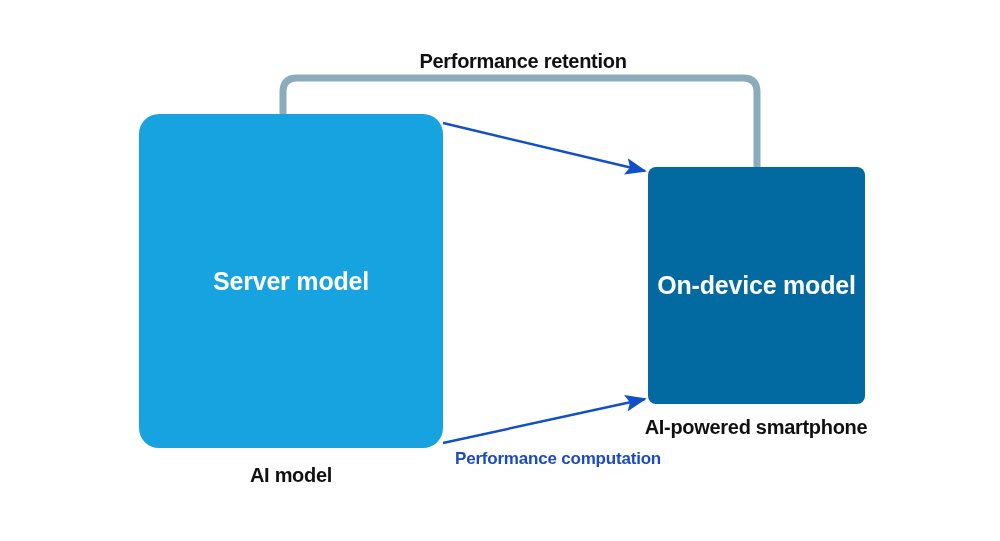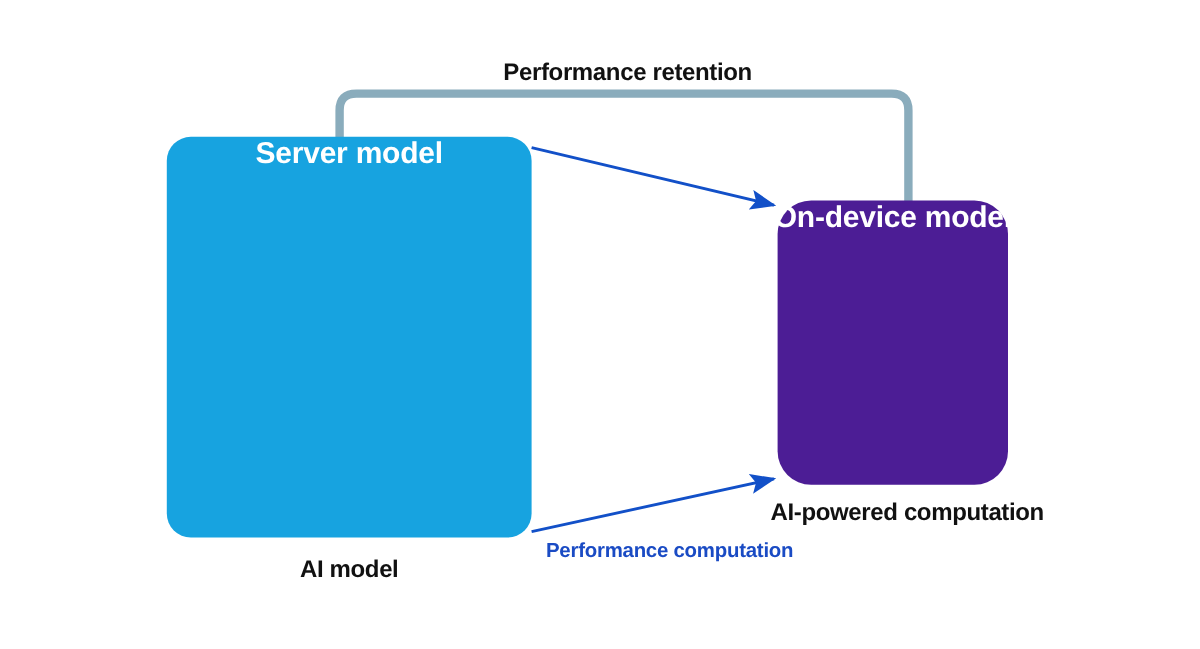--- a/index.html
+++ b/index.html
@@ -22,40 +22,40 @@
   .svg-layer {
     position: absolute;
     left: 0;
     top: 0;
     width: 1000px;
     height: 541px;
   }
   .node-box {
     position: absolute;
     display: flex;
-    align-items: flex-start;
+    align-items: center;
     justify-content: center;
     border-radius: 18px;
     box-sizing: border-box;
   }
   #server-box {
     left: 139px;
     top: 114px;
     width: 304px;
     height: 334px;
     background: #17a3e0;
     border-radius: 20px;
   }
   #device-box {
     left: 648px;
     top: 167px;
-    width: 192px;
+    width: 217px;
     height: 237px;
-    background: #4c1d95;
-    border-radius: 28px;
+    background: #0369a1;
+    border-radius: 8px;
   }
   .node-label {
     color: #ffffff;
     font-size: 25px;
     font-weight: 600;
     letter-spacing: -0.2px;
     white-space: nowrap;
   }
   .caption {
     position: absolute;
@@ -123,18 +123,18 @@
   </div>
 
   <div class="node-box" id="device-box">
     <span class="node-label">On-device model</span>
   </div>
 
   <div class="caption" id="caption-performance">Performance retention</div>
 
   <div class="caption" id="caption-ai-server">AI model</div>
 
-  <div class="caption" id="caption-smartphone">AI-powered computation</div>
+  <div class="caption" id="caption-smartphone">AI-powered smartphone</div>
 
 
   <div class="arrow-label" id="label-minimizing">Performance computation</div>
 
 </div>
 
 </body></html>

